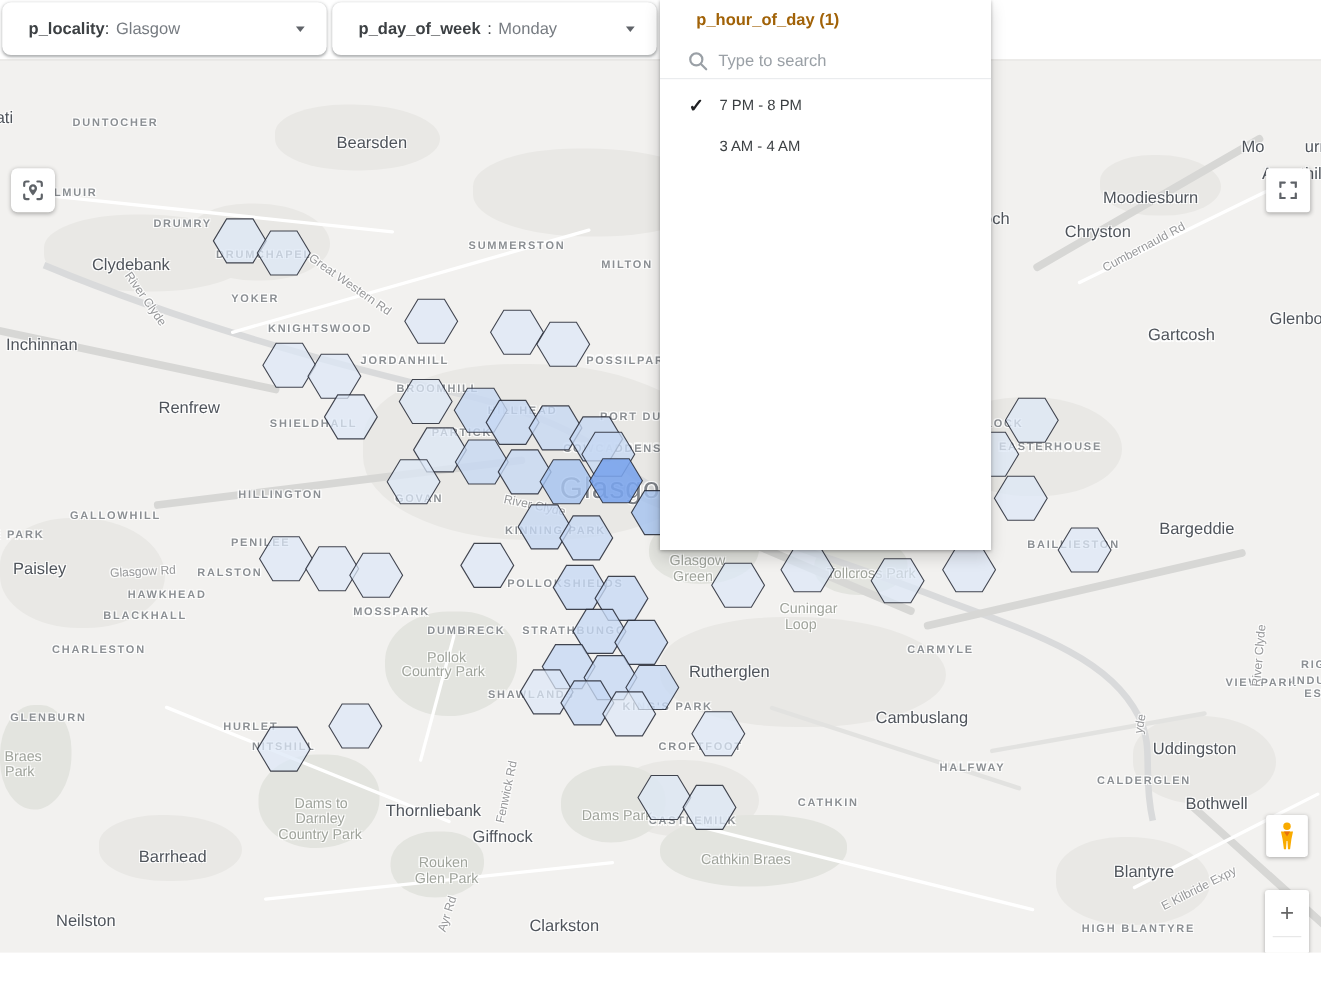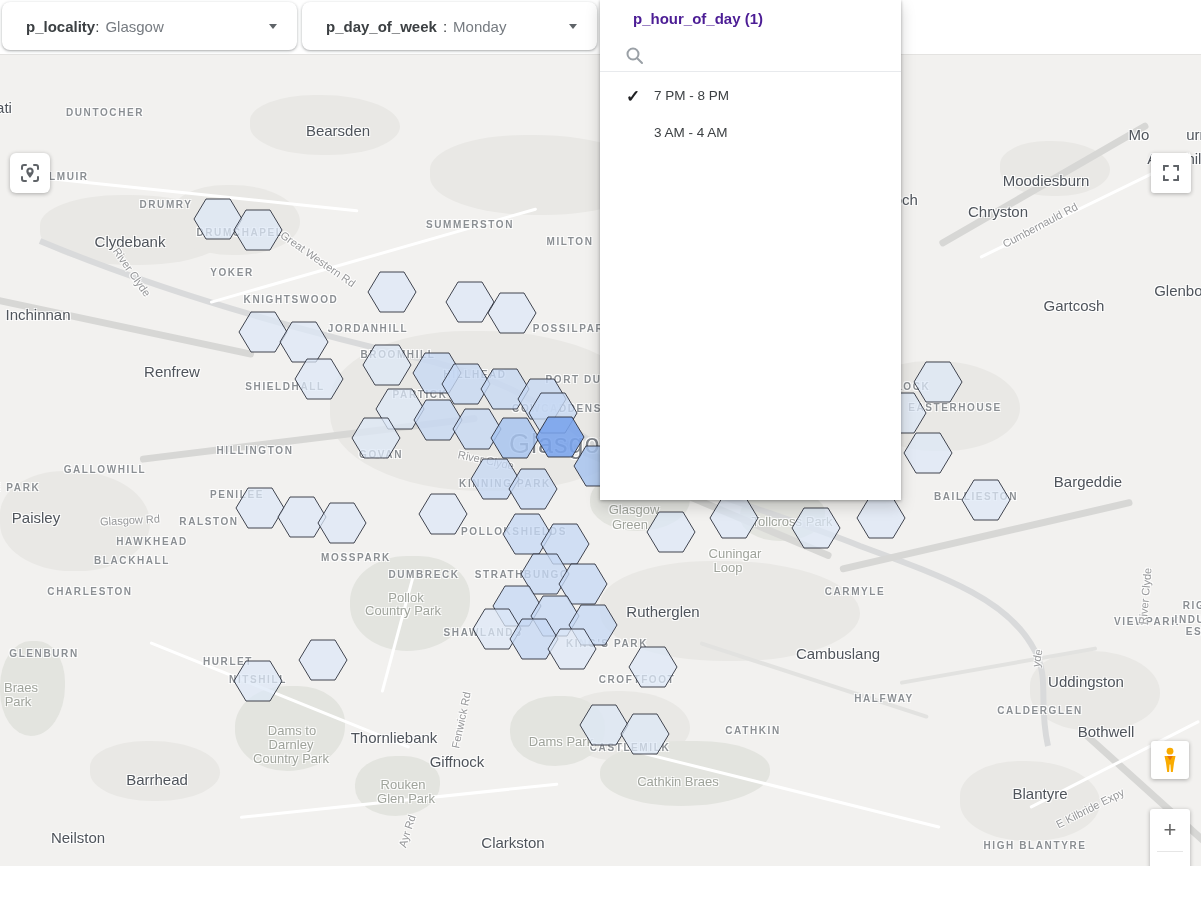--- a/index.html
+++ b/index.html
@@ -41,21 +41,21 @@
           display:flex; align-items:center; padding:0 20px 0 24px; cursor:pointer; }
   .chip-label { font-size:15px; color:#3c4043; font-weight:bold; }
   .chip-sep { font-size:15px; color:#3c4043; margin-right:6px; }
   .chip-value { font-size:15px; color:#767b81; }
   .chip-arrow { margin-left:auto; width:0; height:0; border-left:4px solid transparent;
                 border-right:4px solid transparent; border-top:5px solid #5f6368; }
 
   
   .panel { position:absolute; left:600px; top:0; width:301px; height:500px; background:#fff; z-index:30;
            box-shadow:0 1px 3px rgba(0,0,0,.3), 0 6px 14px rgba(0,0,0,.18); }
-  .panel-title { position:absolute; left:33px; top:10px; font-size:15px; font-weight:bold; color:#4c1d95; }
+  .panel-title { position:absolute; left:33px; top:10px; font-size:15px; font-weight:bold; color:#a16207; }
   .panel-search-icon { position:absolute; left:25px; top:46px; }
   .panel-search { position:absolute; left:53px; top:42px; width:230px; height:27px; border:none; outline:none;
                   font-family:inherit; font-size:15px; color:#202124; }
   .panel-search::placeholder { color:#9aa0a6; }
   .panel-divider { position:absolute; left:0; right:0; top:71px; border-top:1px solid #e8eaed; }
   .panel-options { position:absolute; left:0; right:0; top:77px; }
   .opt { position:relative; height:37px; display:flex; align-items:center; padding-left:54px;
          font-size:13.5px; color:#3c4043; cursor:pointer; }
   .opt .check { position:absolute; left:26px; top:50%; transform:translateY(-50%); font-size:17px;
                 font-weight:bold; color:#202124; }
@@ -120,21 +120,21 @@
         <div class="road" style="left: 150px; top: 586px; width: 280px; height: 3px; background: rgb(255, 255, 255); transform: rotate(22deg);"></div>
         <div class="road" style="left: 240px; top: 761px; width: 320px; height: 3px; background: rgb(255, 255, 255); transform: rotate(-6deg);"></div>
         <div class="road" style="left: 620px; top: 691px; width: 330px; height: 3px; background: rgb(255, 255, 255); transform: rotate(14deg);"></div>
         <div class="road" style="left: 382px; top: 636px; width: 120px; height: 3px; background: rgb(255, 255, 255); transform: rotate(-75deg);"></div>
         <div class="road" style="left: 700px; top: 586px; width: 240px; height: 4px; background: rgb(226, 226, 224); transform: rotate(18deg);"></div>
         <div class="road" style="left: 900px; top: 626px; width: 200px; height: 4px; background: rgb(226, 226, 224); transform: rotate(-10deg);"></div>
       </div>
     <div id="labels-layer">
         <span class="lbl k-city" style="left: 565px; top: 389px; transform: translate(-50%, -50%) rotate(0deg);">Glasgow</span>
         <span class="lbl k-town" style="left: 338px; top: 75px; transform: translate(-50%, -50%) rotate(0deg);">Bearsden</span>
-        <span class="lbl k-town" style="left: 130px; top: 186px; transform: translate(-50%, -50%) rotate(0deg); text-align: right;">Clydebank</span>
+        <span class="lbl k-town" style="left: 119px; top: 186px; transform: translate(-50%, -50%) rotate(0deg); text-align: right;">Clydebank</span>
         <span class="lbl k-town" style="left: 38px; top: 223px; transform: translate(-50%, -50%) rotate(0deg); margin-top: 36px;">Inchinnan</span>
         <span class="lbl k-town" style="left: 172px; top: 316px; transform: translate(-50%, -50%) rotate(0deg);">Renfrew</span>
         <span class="lbl k-town" style="left: 36px; top: 462px; transform: translate(-50%, -50%) rotate(0deg);">Paisley</span>
         <span class="lbl k-town" style="left: 663px; top: 556px; transform: translate(-50%, -50%) rotate(0deg);">Rutherglen</span>
         <span class="lbl k-town" style="left: 838px; top: 598px; transform: translate(-50%, -50%) rotate(0deg);">Cambuslang</span>
         <span class="lbl k-town" style="left: 1086px; top: 626px; transform: translate(-50%, -50%) rotate(0deg);">Uddingston</span>
         <span class="lbl k-town" style="left: 1106px; top: 676px; transform: translate(-50%, -50%) rotate(0deg);">Bothwell</span>
         <span class="lbl k-town" style="left: 1040px; top: 738px; transform: translate(-50%, -50%) rotate(0deg);">Blantyre</span>
         <span class="lbl k-town" style="left: 157px; top: 724px; transform: translate(-50%, -50%) rotate(0deg);">Barrhead</span>
         <span class="lbl k-town" style="left: 78px; top: 782px; transform: translate(-50%, -50%) rotate(0deg);">Neilston</span>
@@ -323,20 +323,21 @@
       <span class="chip-value">Monday</span>
     <span class="chip-arrow"></span>
   </div>
 
   <div class="panel">
     <div class="panel-title">p_hour_of_day (1)</div>
     <svg class="panel-search-icon" width="19" height="19" viewBox="0 0 19 19">
       <circle cx="8" cy="8" r="5.5" stroke="#9aa0a6" stroke-width="2" fill="none"></circle>
       <line x1="12.2" y1="12.2" x2="17" y2="17" stroke="#9aa0a6" stroke-width="2" stroke-linecap="round"></line>
     </svg>
+    <input class="panel-search" placeholder="Type to search" style="">
     <div class="panel-divider"></div>
     <div class="panel-options" id="options-list">
         <div class="opt">
           <span class="check">✓</span>
           <span>7 PM - 8 PM</span>
         </div>
         <div class="opt">
           <span class="check"></span>
           <span>3 AM - 4 AM</span>
         </div>

